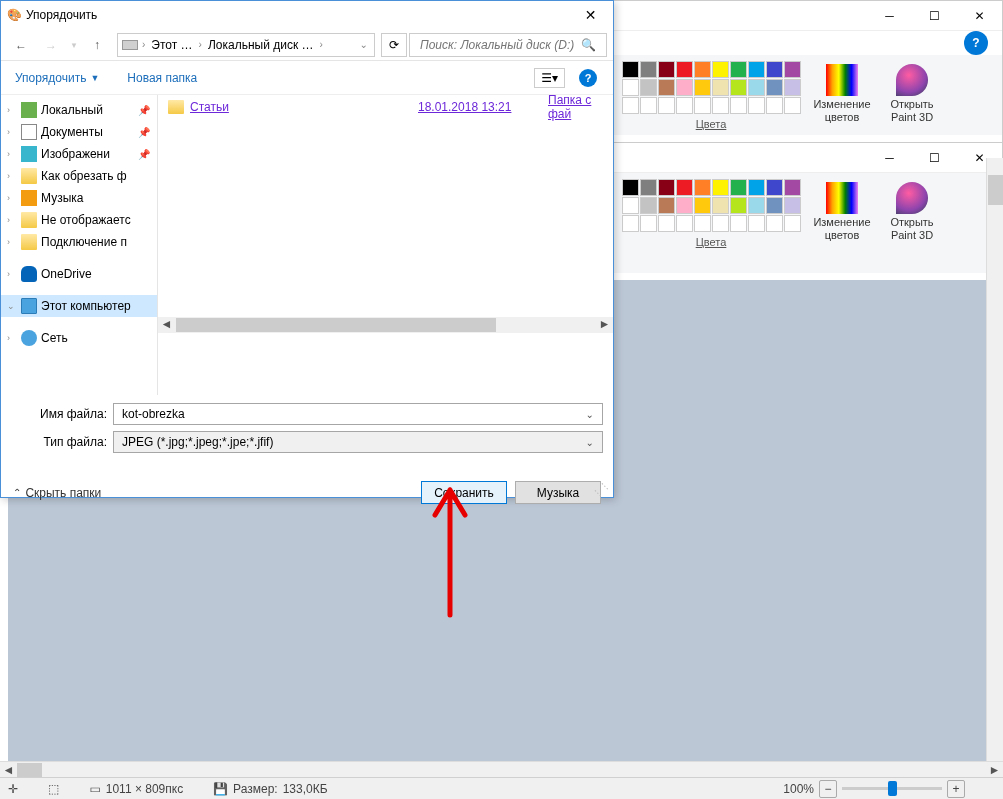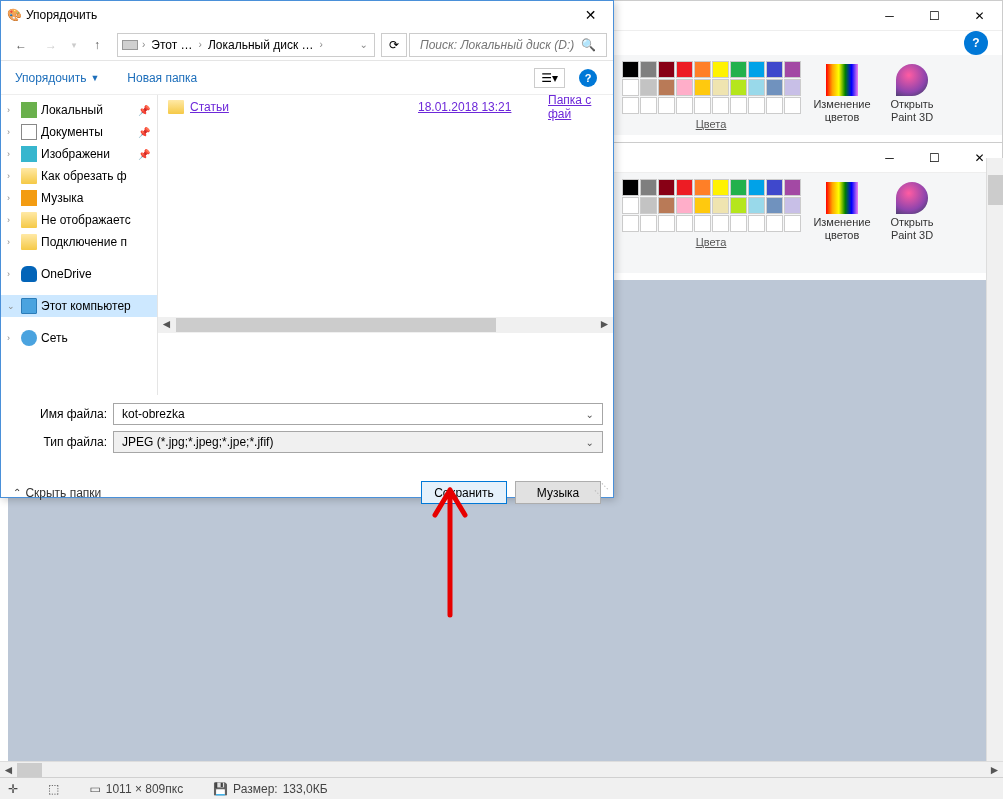--- a/index.html
+++ b/index.html
@@ -227,20 +227,28 @@
   <div class="arr">◄</div>
   <div class="thumb"></div>
   <div class="arr r">►</div>
 </div>
 
 <div class="status">
   <div>✛</div>
   <div>⬚</div>
   <div>▭ <span>1011 × 809пкс</span></div>
   <div>💾 <span>Размер:</span> <span>133,0КБ</span></div>
+  <div class="zoom">
+    <span>100%</span>
+    <div class="zbtn">−</div>
+    <div class="slider">
+        <div class="kn"></div>
+      </div>
+    <div class="zbtn">+</div>
+  </div>
 </div>
 
 <div class="dialog">
   <div class="dhdr">
     <span>🎨</span>
     <span class="title">Упорядочить</span>
     <div class="close">✕</div>
   </div>
   <div class="dnav">
     <div class="navbtn">←</div>

